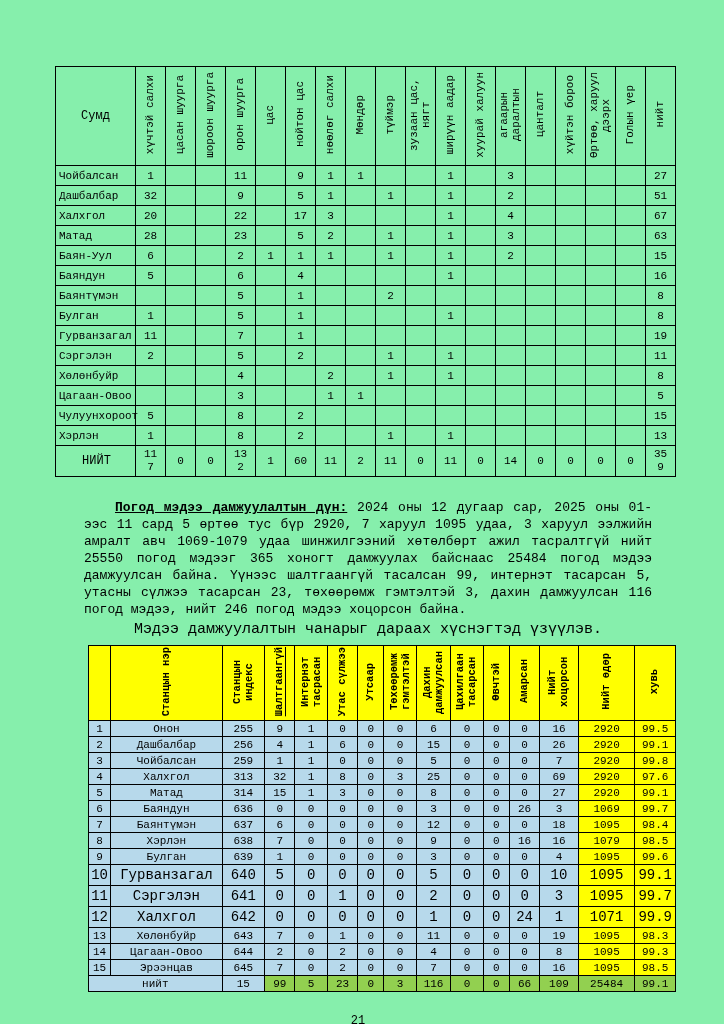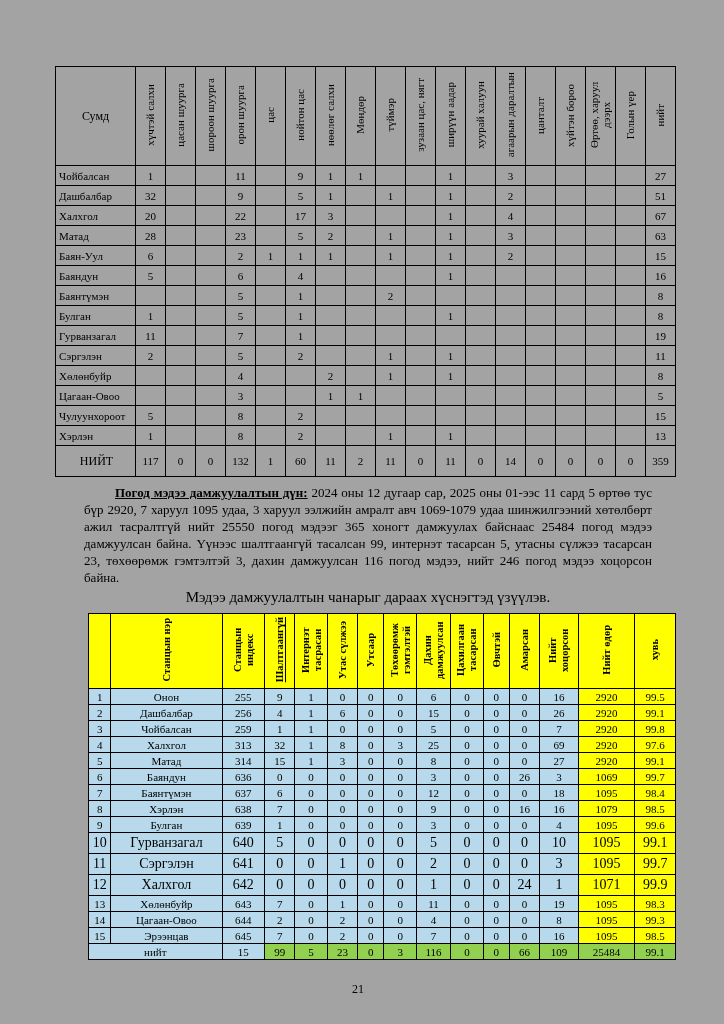--- a/index.html
+++ b/index.html
@@ -1,39 +1,39 @@
 <!DOCTYPE html>
 <html style="--yellow: #FFFF00; --blue: #B7D9EB; --green: #92D050;"><head>
 <meta charset="utf-8">
 <style>
   html,body{margin:0;padding:0;background:#e8e8e8;}
   .page{
-    width:724px;height:1024px;background:#a3a3a3;margin:0 auto;
+    width:724px;height:1024px;background:#86efac;margin:0 auto;
     position:relative;overflow:hidden;
-    font-family:Liberation Serif, serif;color:#000;
+    font-family:Liberation Mono, monospace;color:#000;
   }
   
   table{border-collapse:collapse;table-layout:fixed;}
   #t1{margin:66px 0 0 55px;width:620px;font-size:11px;}
   #t1 th,#t1 td{border:1px solid #000;padding:0 1px;vertical-align:middle;}
   #t1 thead th{height:98px;font-weight:normal;text-align:center;}
   #t1 .corner{font-size:12px;}
   .vt{
     writing-mode:vertical-rl;transform:rotate(180deg);
     display:inline-block;line-height:1.08;max-height:94px;white-space:normal;
     font-size:11px;
   }
   #t1 td{height:19px;text-align:center;}
   #t1 td.name{text-align:left;padding-left:3px;}
   #t1 tr.totrow td{height:30px;}
   #t1 tr.totrow td.name{text-align:center;font-size:12px;}
   #t1 tr.totrow span{display:inline-block;max-width:17px;word-break:break-all;line-height:1.15;}
   
   .para{
-    margin:7px 72px 0 84px;text-align:justify;font-size:13px;line-height:17px;
+    margin:22px 72px 0 84px;text-align:justify;font-size:13px;line-height:17px;
     text-indent:31px;
   }
   .para .lead{font-weight:bold;text-decoration:underline;}
   .caption{margin:3px 72px 0 84px;text-align:center;font-size:15px;}
   
   #t2{margin:7px 0 0 88px;width:588px;font-size:11px;}
   #t2 th,#t2 td{border:1px solid #000;padding:0 1px;vertical-align:middle;text-align:center;}
   #t2 thead th{height:74px;font-weight:bold;background:var(--yellow);}
   #t2 thead .vt{font-size:10.5px;line-height:1.1;max-height:70px;}
   #t2 thead .u{text-decoration:underline;}

